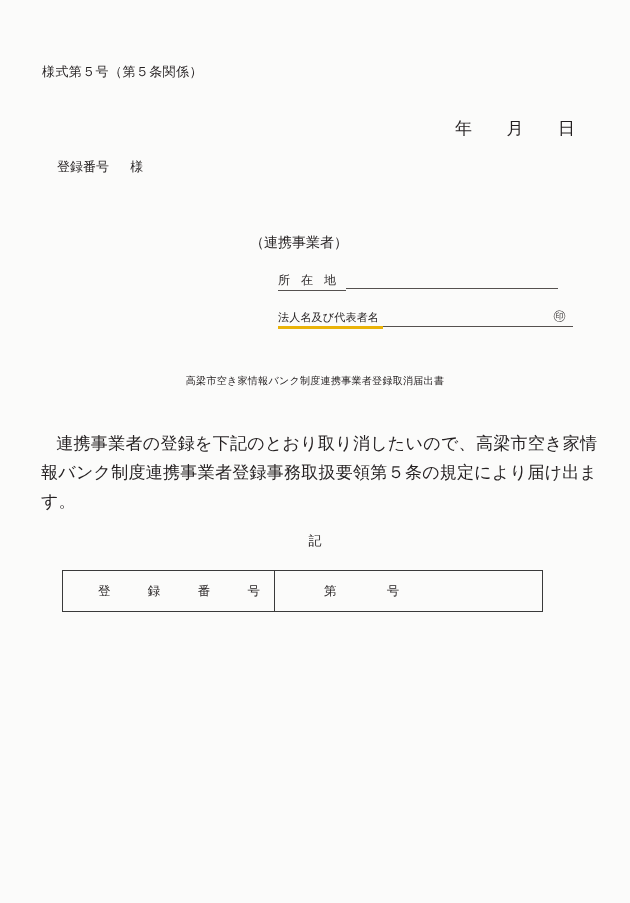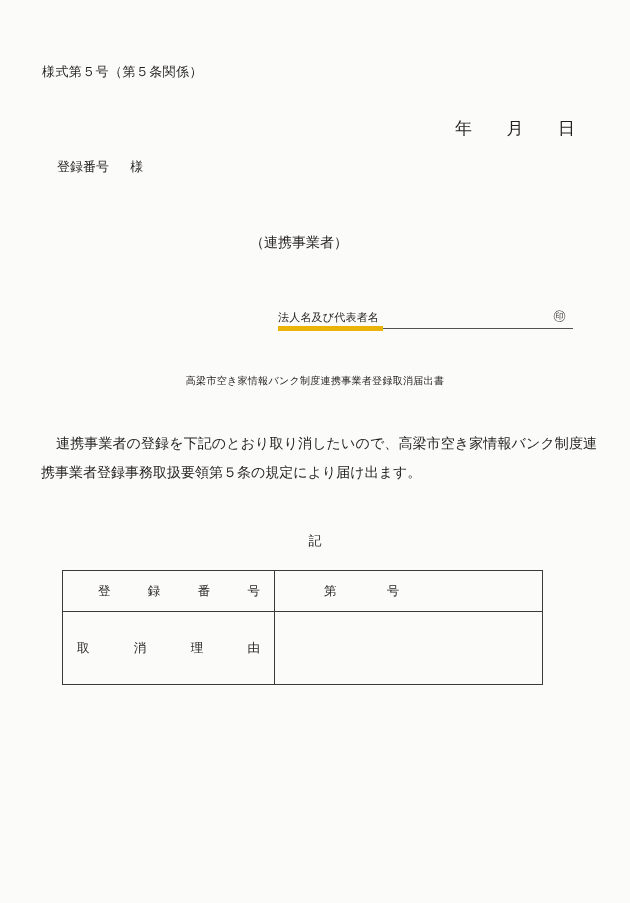--- a/index.html
+++ b/index.html
@@ -86,21 +86,21 @@
     padding-bottom: 1px;
   }
   .row-name {
     left: 278px;
     top: 310px;
     width: 295px;
   }
   .row-name .field-label {
     letter-spacing: 0.2px;
     padding-right: 4px;
-    border-bottom: 5px solid #eab308;
+    border-bottom: 3px solid #eab308;
     padding-bottom: 1px;
     font-size: 11px;
   }
   .seal-wrap {
     position: absolute;
     left: 553px;
     top: 309px;
     font-size: 13px;
     line-height: 1;
   }
@@ -113,21 +113,21 @@
     text-align: center;
     font-size: 10px;
     letter-spacing: 0.3px;
   }
 
   
   .body-text {
     left: 41px;
     top: 429px;
     width: 556px;
-    font-size: 14px;
+    font-size: 17px;
     line-height: 29px;
     text-align: justify;
     text-justify: inter-character;
   }
   .body-text .indent { display: inline-block; width: 15px; }
 
   
   .ki {
     left: 0;
     top: 532px;
@@ -182,20 +182,24 @@
     <span class="unit">日</span>
   </div>
 
   <div class="abs addressee">
     <span>登録番号</span>
     <span class="sama">様</span>
   </div>
 
   <div class="abs applicant-label">（連携事業者）</div>
 
+  <div class="abs field-row row-address">
+    <span class="field-label">所 在 地</span>
+    <span class="rule"></span>
+  </div>
 
   <div class="abs field-row row-name">
     <span class="field-label">法人名及び代表者名</span>
     <span class="rule"></span>
   </div>
   <div class="seal-wrap">㊞</div>
 
   <div class="abs doc-title">高梁市空き家情報バンク制度連携事業者登録取消届出書</div>
 
   <div class="abs body-text"><span class="indent"></span><span>連携事業者の登録を下記のとおり取り消したいので、高梁市空き家情報バンク制度連携事業者登録事務取扱要領第５条の規定により届け出ます。</span></div>
@@ -207,22 +211,16 @@
       <tr class="row1">
         <td class="label-cell">登録番号</td>
         <td class="value-cell">
           <span class="val-inner">
             <span>第</span>
             <span class="sp"></span>
             <span>号</span>
           </span>
         </td>
       </tr>
-      <tr class="row2">
-        <td class="label-cell">取消理由</td>
-        <td class="value-cell">
-          <span class="val-inner"></span>
-        </td>
-      </tr>
     </tbody>
   </table>
 
 </div>
 
 </body></html>

